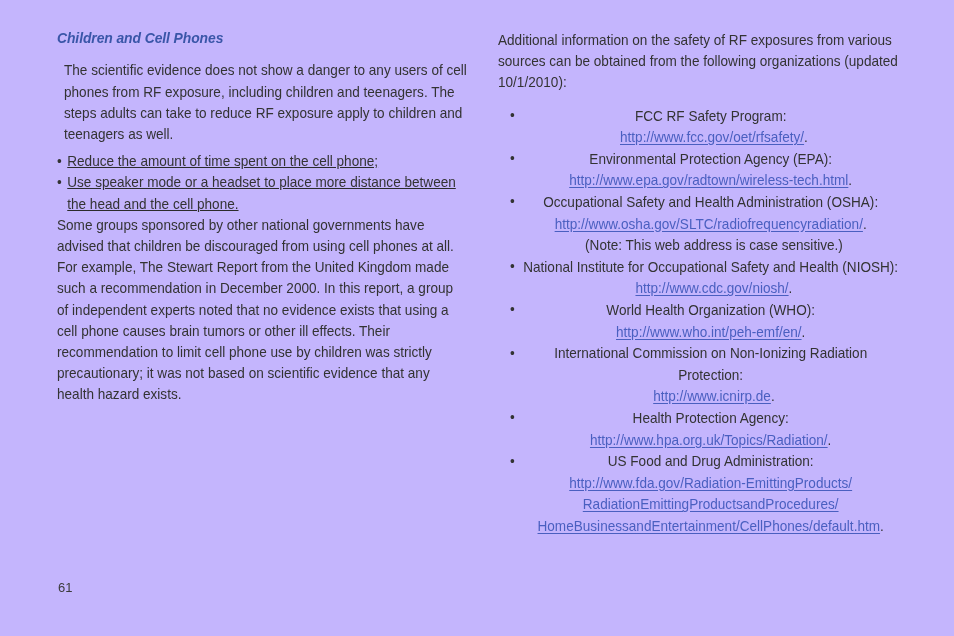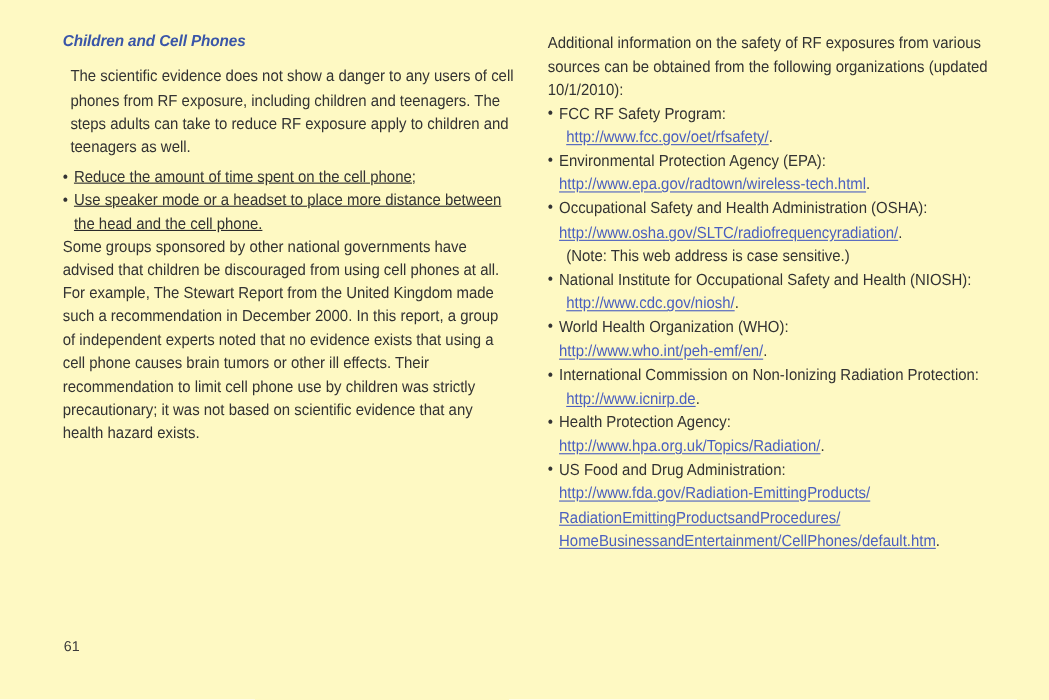--- a/index.html
+++ b/index.html
@@ -11,21 +11,21 @@
     width: 954px;
     height: 636px;
     position: relative;
     font-family: "Liberation Sans", "DejaVu Sans", sans-serif;
     color: #2b2b2b;
     overflow: hidden;
   }
   .page {
     position: absolute;
     inset: 0;
-    background: #fef9c3;
+    background: #c4b5fd;
   }
   .col {
     position: absolute;
     top: 30px;
   }
   .col-left {
     left: 57px;
     width: 410px;
   }
   .col-right {
@@ -91,22 +91,23 @@
   }
   .left-bullets {
     margin-left: 7px;
     margin-bottom: 11px;
     text-decoration: underline;
   }
 
   
   .org-list {
     list-style: none;
-    margin: 0;
+    margin: 12px;
     padding: 0;
+    text-align: center;
   }
   .org-item {
     position: relative;
     padding-left: 11px;
     font-size: 14.6px;
     line-height: 21.6px;
     color: #333333;
     transform: scaleX(0.93);
     transform-origin: left top;
     width: 107.5%;

